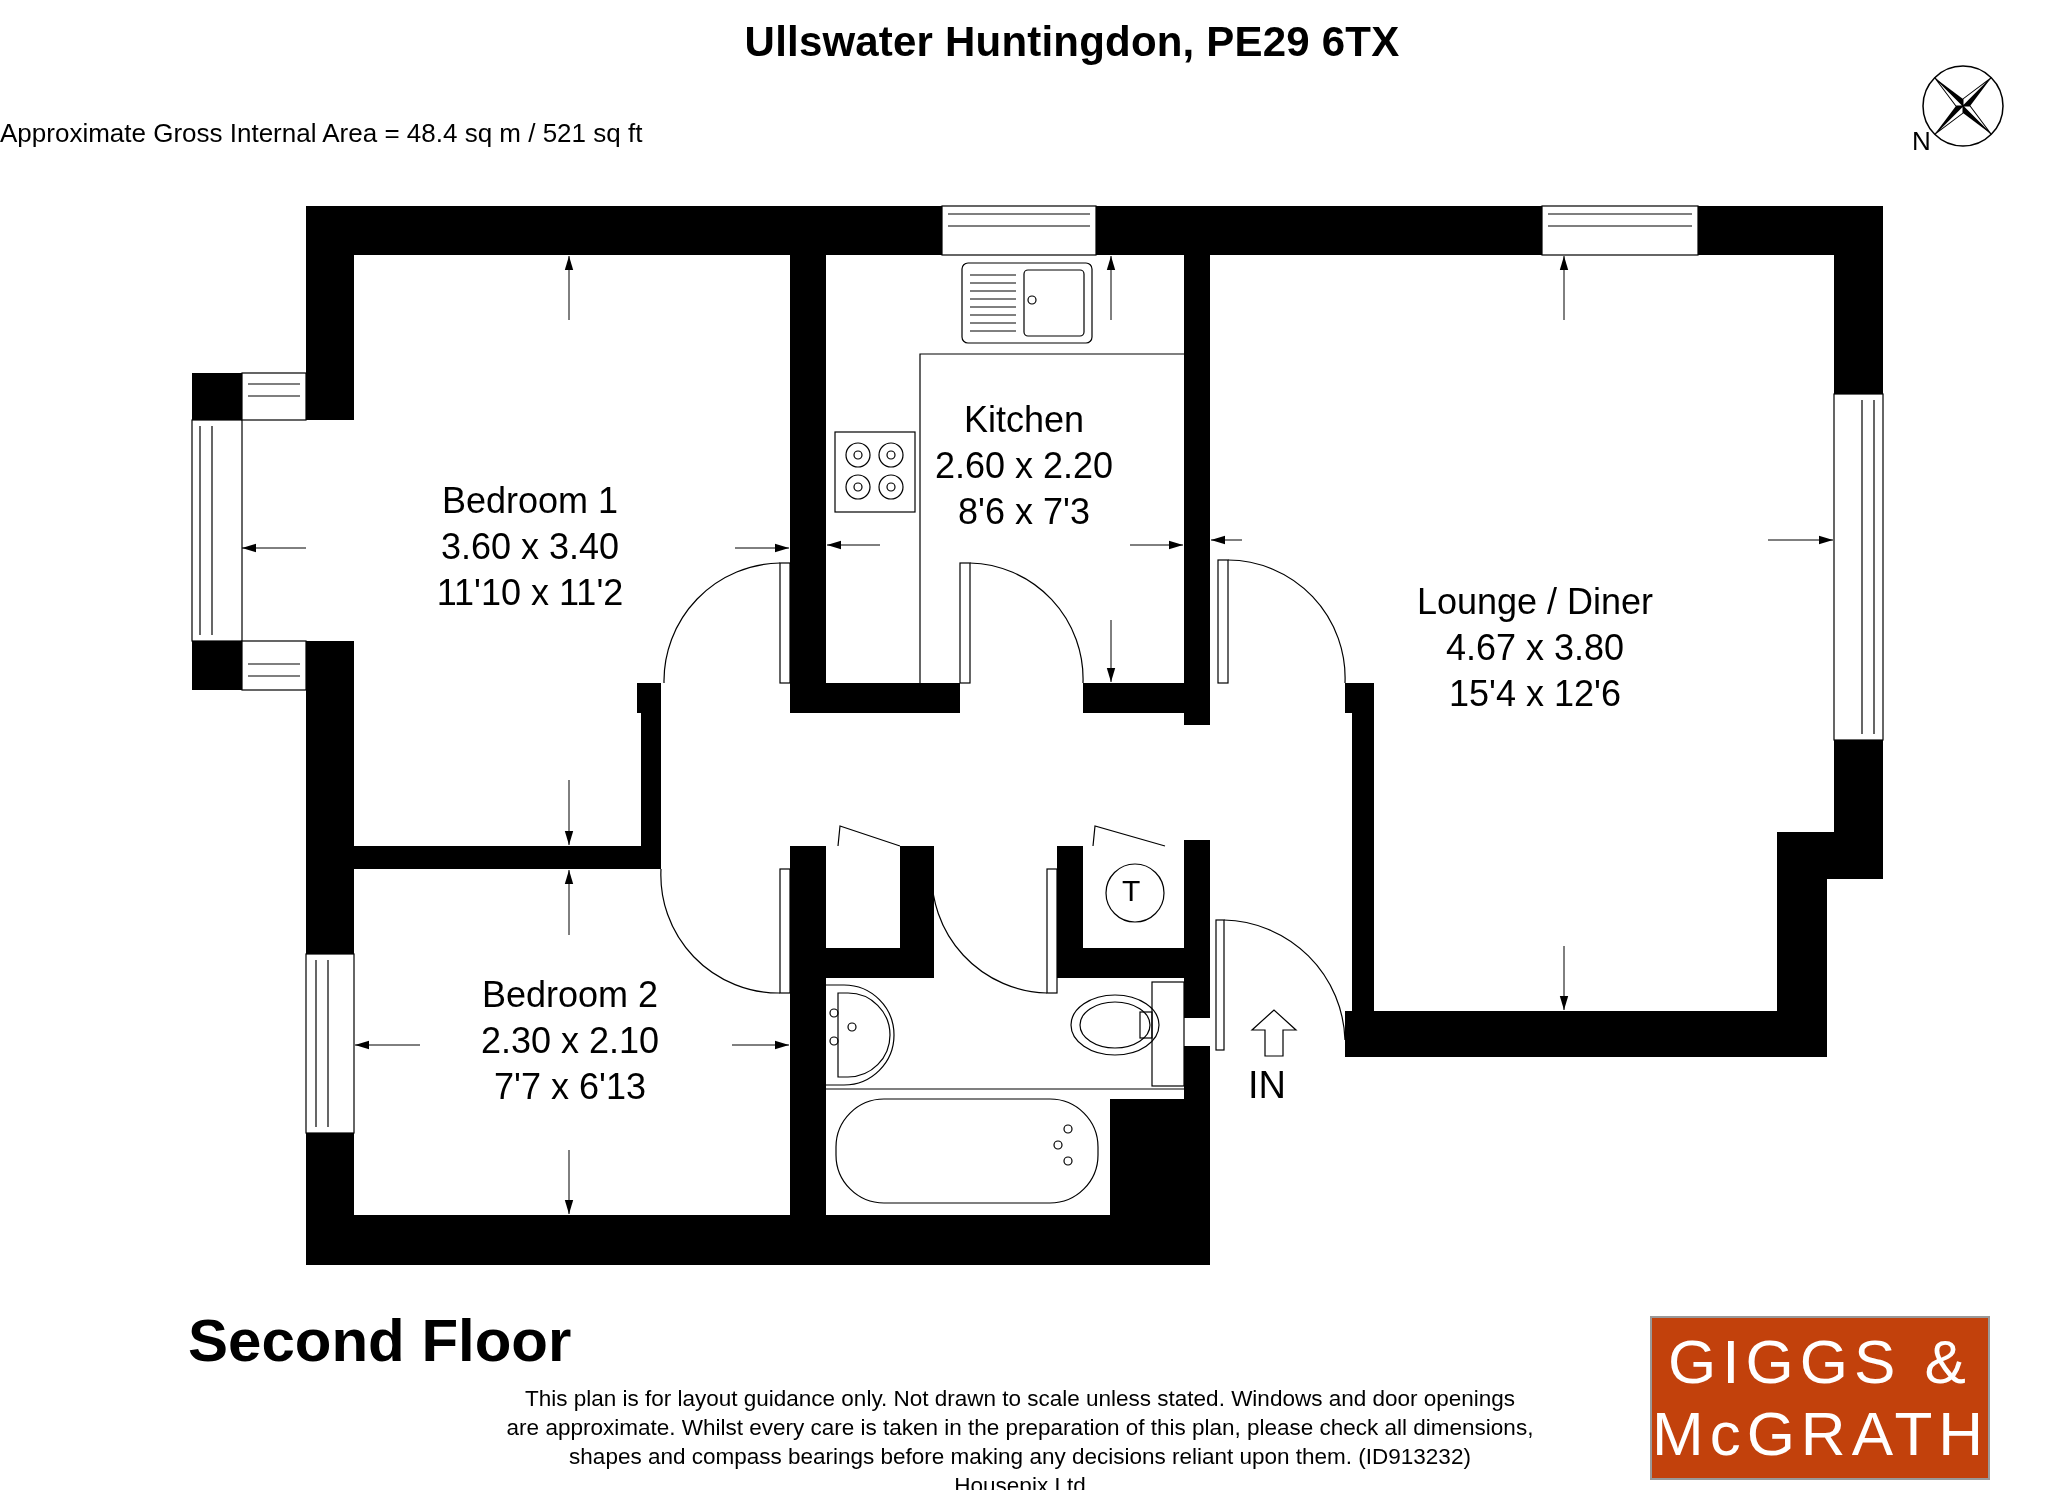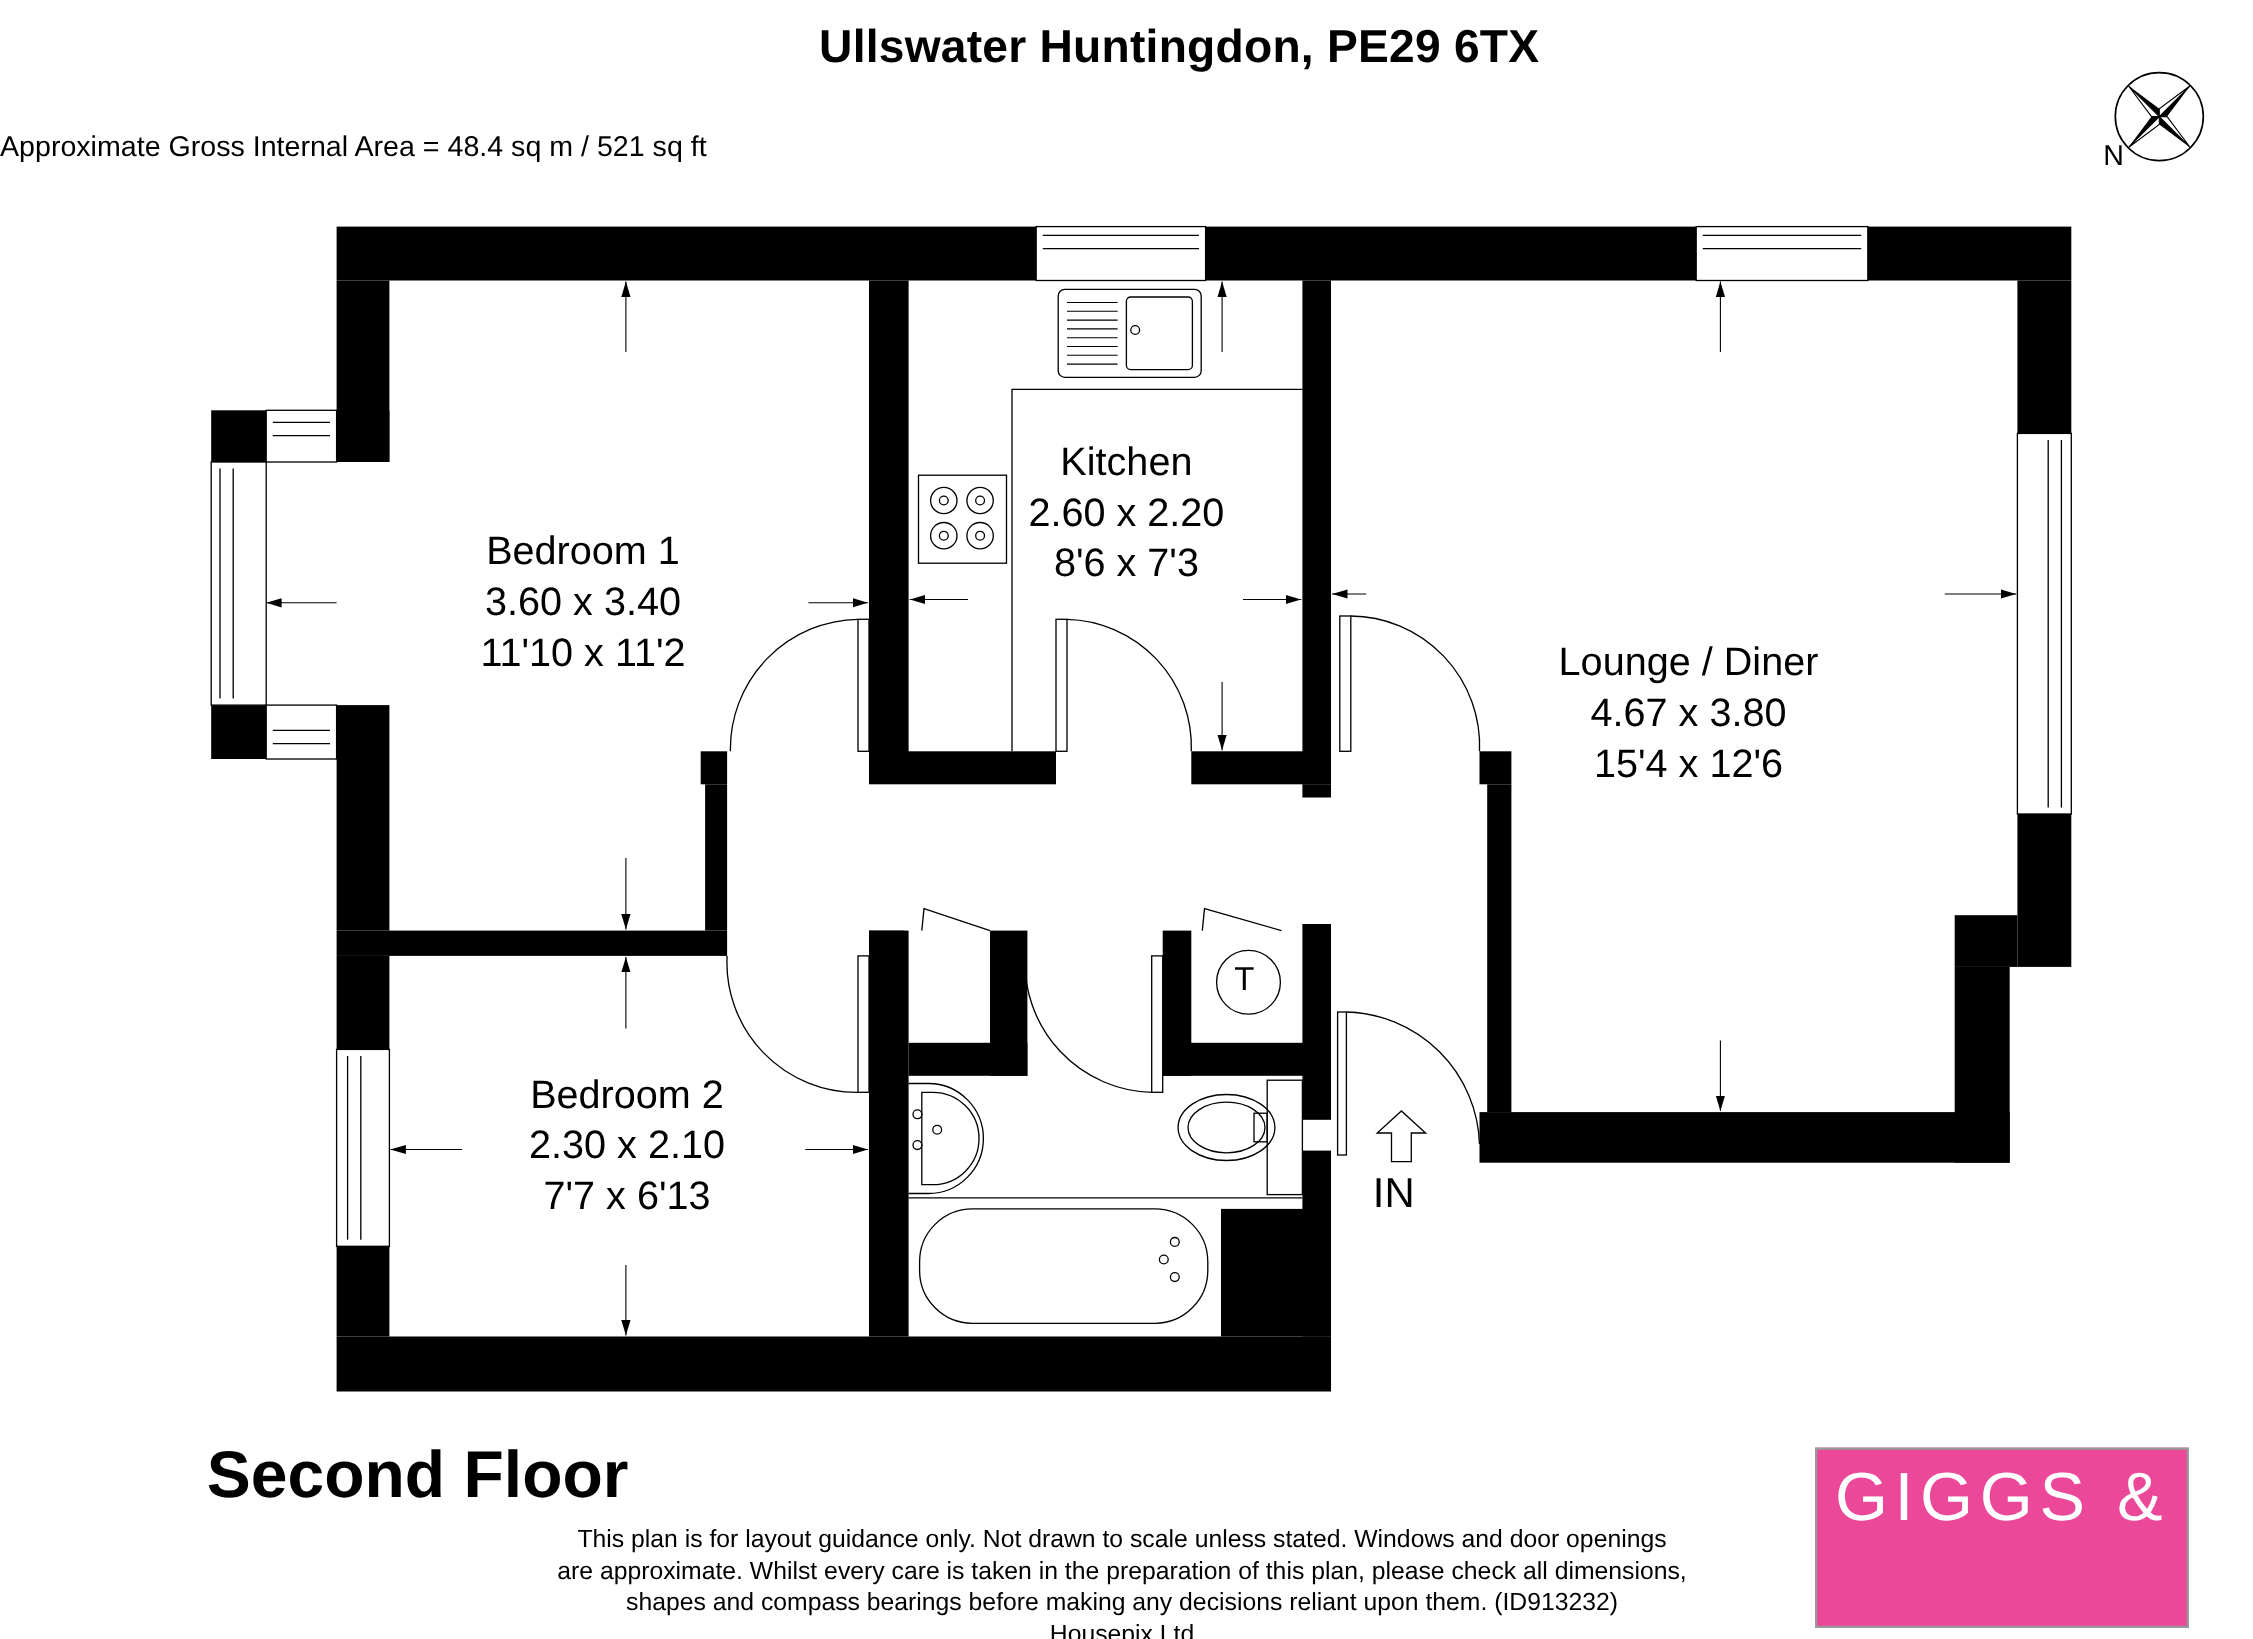--- a/index.html
+++ b/index.html
@@ -3,21 +3,21 @@
 <meta charset="utf-8">
 <style>
   html, body { margin: 0; padding: 0; background: #ffffff; }
   body { width: 2048px; height: 1490px; position: relative; overflow: hidden; font-family: "Liberation Sans", sans-serif; color: #000; }
   .title { position: absolute; left: 0; width: 2048px; top: 18px; text-align: center; font-size: 42px; font-weight: bold; letter-spacing: 0.2px; padding-left: 48px; }
   .subtitle { position: absolute; left: 0; width: 1664px; top: 118px; font-size: 26px; }
   .plan { position: absolute; left: 0; top: 0; }
   .room-label { position: absolute; text-align: center; font-size: 36px; line-height: 46px; }
   .floor-name { position: absolute; left: 188px; top: 1306px; font-size: 60px; font-weight: bold; }
   .disclaimer { position: absolute; left: 400px; width: 1240px; top: 1384px; text-align: center; font-size: 22.5px; line-height: 29px; }
-  .logo { position: absolute; left: 1650px; top: 1316px; width: 340px; height: 164px; background: #ec4899; border: 2px solid #999; color: #fff; box-sizing: border-box; }
+  .logo { position: absolute; left: 1650px; top: 1316px; width: 340px; height: 164px; background: #c2410c; border: 2px solid #999; color: #fff; box-sizing: border-box; }
   .logo .l1, .logo .l2 { display: block; text-align: center; font-size: 62px; letter-spacing: 6px; line-height: 72px; font-weight: normal; }
   .logo .l1 { margin-top: 8px; }
   .compass-n { position: absolute; left: 1912px; top: 126px; font-size: 26px; }
   .in-label { position: absolute; left: 1248px; top: 1064px; font-size: 38px; }
 </style>
 </head>
 <body>
 
 <div class="title">Ullswater Huntingdon, PE29 6TX</div>
 <div class="subtitle">Approximate Gross Internal Area = 48.4 sq m / 521 sq ft</div>
@@ -245,13 +245,14 @@
 
 <div class="disclaimer">
   <div>This plan is for layout guidance only. Not drawn to scale unless stated. Windows and door openings</div>
   <div>are approximate. Whilst every care is taken in the preparation of this plan, please check all dimensions,</div>
   <div>shapes and compass bearings before making any decisions reliant upon them. (ID913232)</div>
   <div>Housepix Ltd</div>
 </div>
 
 <div class="logo">
   <span class="l1">GIGGS &amp;</span>
+  <span class="l2">McGRATH</span>
 </div>
 
 </body></html>

